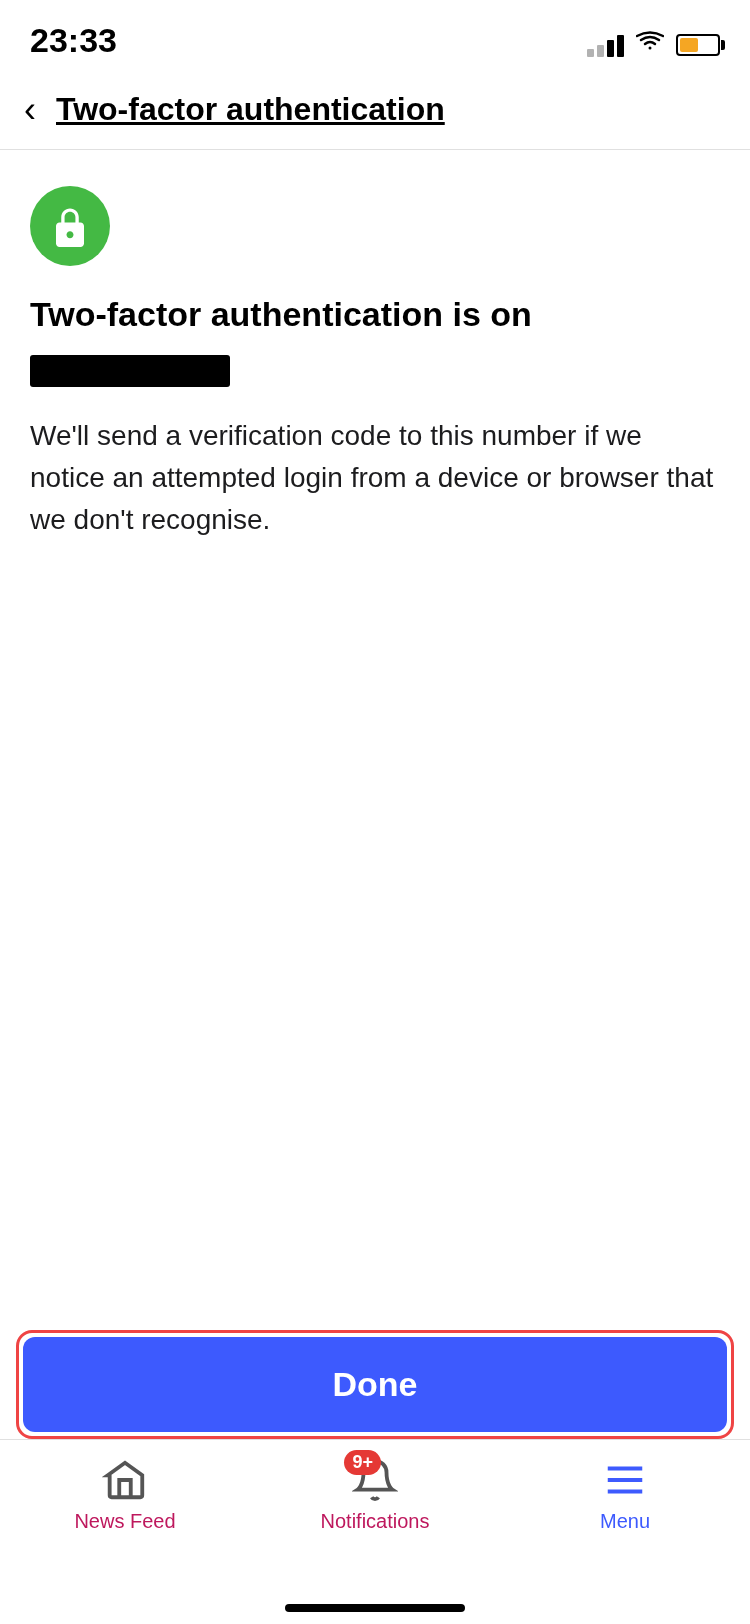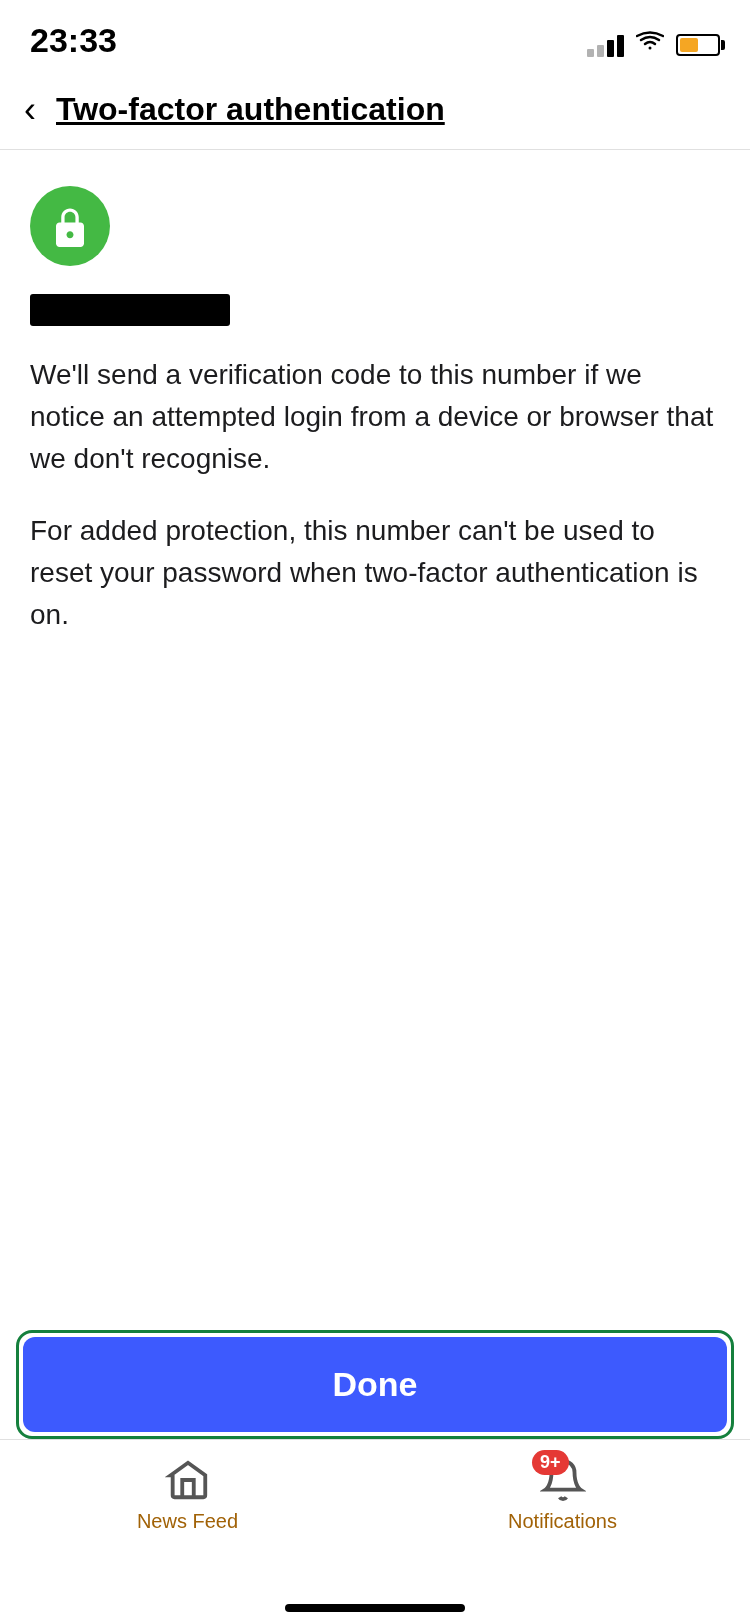--- a/index.html
+++ b/index.html
@@ -153,21 +153,21 @@
     }
 
     
     .done-button-container {
       position: absolute;
       bottom: 185px;
       left: 16px;
       right: 16px;
     }
     .done-button-wrapper {
-      border: 3px solid #15803d;
+      border: 3px solid #ef4444;
       border-radius: 16px;
       padding: 4px;
     }
     .done-button {
       width: 100%;
       padding: 28px;
       background: #3d5afe;
       border: none;
       border-radius: 12px;
       color: #fff;
@@ -208,21 +208,21 @@
     }
     .nav-icon svg {
       width: 46px;
       height: 46px;
       stroke: #555;
       fill: none;
       stroke-width: 2;
     }
     .nav-label {
       font-size: 20px;
-      color: #a16207;
+      color: #be185d;
       text-align: center;
     }
     .nav-item.active .nav-label {
       color: #3d5afe;
     }
     .nav-item.active .nav-icon svg {
       stroke: #3d5afe;
     }
 
     
@@ -283,26 +283,26 @@
   <span class="header-title">Two-factor authentication</span>
 </div>
 
 <div class="main-content">
   <div class="lock-icon-circle">
     <svg viewBox="0 0 24 24" xmlns="http://www.w3.org/2000/svg">
       <path d="M18 10h-1V7c0-2.76-2.24-5-5-5S7 4.24 7 7v3H6c-1.1 0-2 .9-2 2v10c0 1.1.9 2 2 2h12c1.1 0 2-.9 2-2V12c0-1.1-.9-2-2-2zm-6 9c-1.1 0-2-.9-2-2s.9-2 2-2 2 .9 2 2-.9 2-2 2zm3.1-9H8.9V7c0-1.71 1.39-3.1 3.1-3.1 1.71 0 3.1 1.39 3.1 3.1v3z"></path>
     </svg>
   </div>
 
+  <h1 class="auth-title">Two-factor authentication is on</h1>
 
   <div class="redacted-bar"></div>
 
   <p class="auth-description">We'll send a verification code to this number if we notice an attempted login from a device or browser that we don't recognise.</p>
 
-  <p class="auth-note">For added protection, this number can't be used to reset your password when two-factor authentication is on.</p>
 </div>
 
 <div class="done-button-container">
   <div class="done-button-wrapper">
     <button class="done-button">Done</button>
   </div>
 </div>
 
 <nav class="bottom-nav">
 
@@ -323,16 +323,26 @@
     <div class="nav-icon" style="position:relative;">
       <svg viewBox="0 0 24 24">
         <path d="M18 8A6 6 0 006 8c0 7-3 9-3 9h18s-3-2-3-9"></path>
         <path d="M13.73 21a2 2 0 01-3.46 0"></path>
       </svg>
       <span class="notif-badge">9+</span>
     </div>
     <span class="nav-label">Notifications</span>
   </div>
 
+  <div class="nav-item active">
+    <div class="nav-icon">
+      <svg viewBox="0 0 24 24" stroke="#3d5afe">
+        <line x1="3" y1="6" x2="21" y2="6"></line>
+        <line x1="3" y1="12" x2="21" y2="12"></line>
+        <line x1="3" y1="18" x2="21" y2="18"></line>
+      </svg>
+    </div>
+    <span class="nav-label" style="color:#3d5afe;">Menu</span>
+  </div>
 
 </nav>
 
 <div class="home-indicator"></div>
 
 </body></html>

